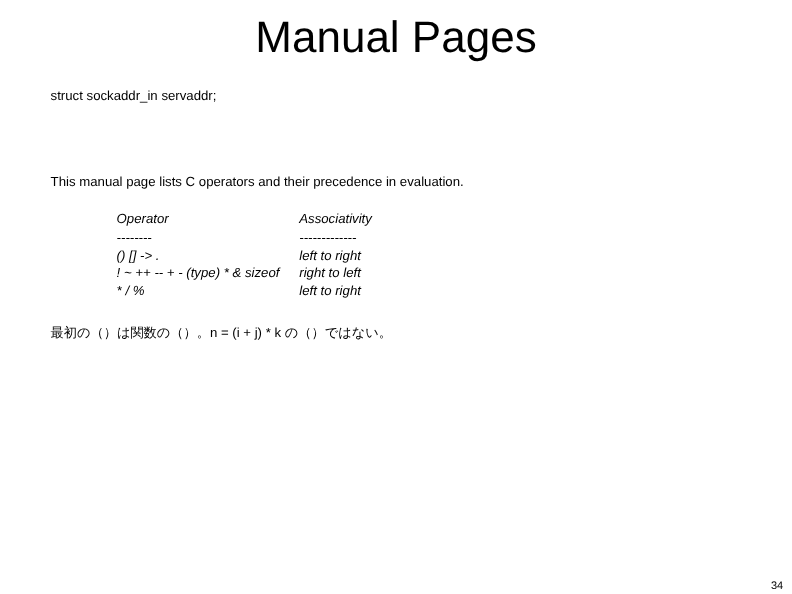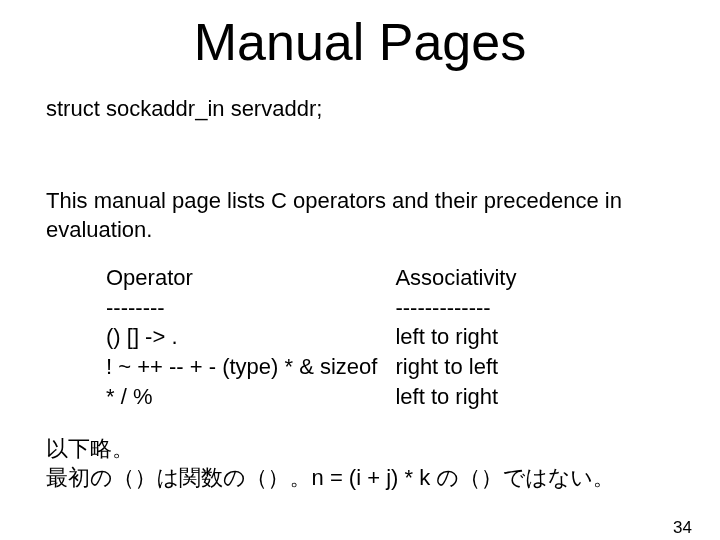--- a/index.html
+++ b/index.html
@@ -12,48 +12,49 @@
     color: #000000;
     overflow: hidden;
   }
   .slide {
     width: 720px;
     height: 540px;
     position: relative;
     box-sizing: border-box;
   }
   .title {
-    font-size: 52px;
+    font-size: 40px;
     text-align: center;
     margin-top: 12px;
     font-weight: normal;
   }
   .body {
     padding: 0 46px;
-    font-size: 22px;
+    font-size: 12px;
     line-height: 1.35;
   }
   .gap-s { height: 18px; }
   .gap-m { height: 22px; }
   .tbl {
     display: table;
     border-collapse: collapse;
     margin-left: 60px;
+    font-style: italic;
   }
   .trow { display: table-row; }
   .tcell {
     display: table-cell;
     padding-right: 18px;
     white-space: nowrap;
   }
   .pagenum {
     position: absolute;
-    right: 28px;
+    right: 8px;
     bottom: 14px;
-    font-size: 17px;
+    font-size: 10px;
   }
 </style>
 </head>
 <body>
 
 <div class="slide">
   <div class="title">Manual Pages</div>
 
   <div class="gap-m"></div>
 
@@ -91,18 +92,17 @@
         <div class="tcell">right to left</div>
       </div>
       <div class="trow">
         <div class="tcell">* / %</div>
         <div class="tcell">left to right</div>
       </div>
     </div>
 
     <div class="gap-m"></div>
 
-    <div>以下略。</div>
     <div>最初の（）は関数の（）。n = (i + j) * k の（）ではない。</div>
   </div>
 
   <div class="pagenum">34</div>
 </div>
 
 </body></html>

